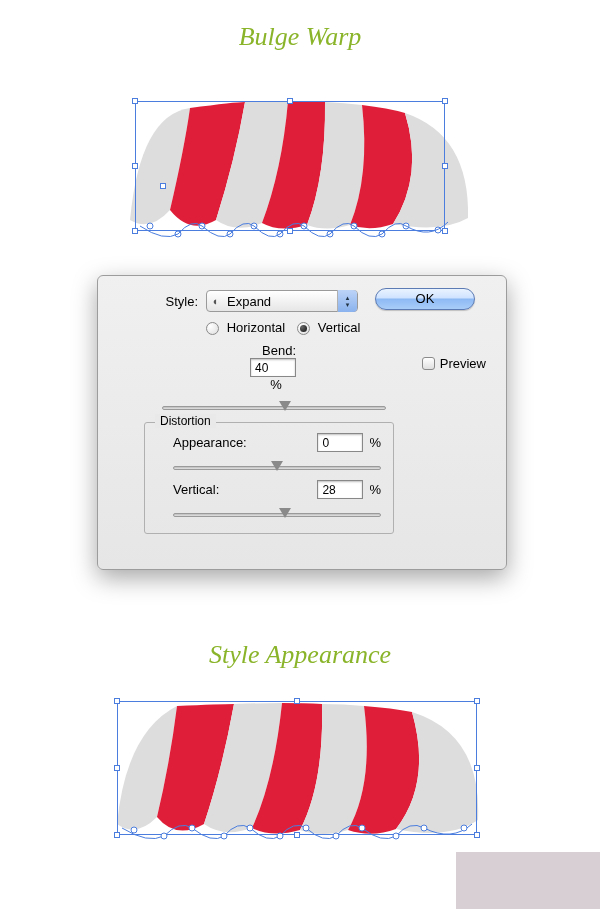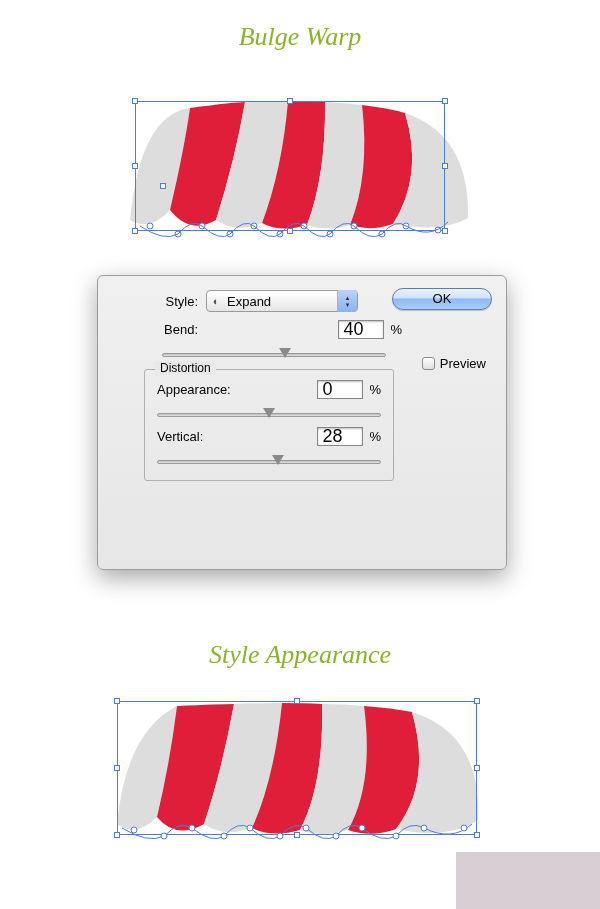--- a/index.html
+++ b/index.html
@@ -111,21 +111,21 @@
     width: 13px; height: 13px; border-radius: 3px;
     border: 1px solid #8a8a8a;
     background: linear-gradient(#fff,#e0e0e0);
     display: inline-block; vertical-align: middle;
     margin-right: 5px;
   }
 
   .num-field {
     width: 46px; height: 19px;
     background: #fff; border: 1px solid #888;
-    font-size: 18px; padding: 0 4px;
+    font-size: 12px; padding: 0 4px;
     box-shadow: inset 0 1px 2px rgba(0,0,0,0.25);
   }
   .pct { margin-left: 6px; }
 
   .slider {
     position: relative; height: 16px; margin-top: 2px; margin-bottom: 4px;
   }
   .slider .track {
     position: absolute; left: 0; right: 0; top: 50%;
     height: 4px; margin-top: -2px;
@@ -137,32 +137,32 @@
     width: 0; height: 0;
     border-left: 6px solid transparent;
     border-right: 6px solid transparent;
     border-top: 10px solid #8a8a8a;
     transform: translateX(-6px);
   }
 
   .fieldset {
     border: 1px solid #b0b0b0;
     border-radius: 3px;
-    padding: 10px 12px 6px 12px;
+    padding: 10px 12px 6px 28px;
     margin-top: 6px;
     position: relative;
   }
   .fieldset .legend {
     position: absolute; top: -9px; left: 10px;
     background: #e9e9e9;
     padding: 0 5px; font-size: 12px;
   }
 
   .btn-col {
-    position: absolute; top: 12px; right: 14px; width: 100px;
+    position: absolute; top: 12px; right: 31px; width: 100px;
     display: flex; flex-direction: column; gap: 10px;
   }
   .aquabtn {
     height: 22px; border-radius: 11px;
     border: 1px solid #5c7bb4;
     background: linear-gradient(#eaf3ff 0%, #cfe3ff 45%, #8db9f4 50%, #a9cdf8 100%);
     text-align: center; line-height: 20px;
     font-size: 13px; color: #000;
     box-shadow: 0 1px 1px rgba(0,0,0,0.2);
     cursor: default;
@@ -238,22 +238,32 @@
     <div class="leftcol">
       <div class="row">
         <span class="lbl">Style:</span>
         <div class="select-pill">
           <span class="sicon">◐</span>
           <span class="stext">Expand</span>
           <span class="select-spin">▴<br>▾</span>
         </div>
       </div>
 
-
-      <div class="row" style="margin-top:6px;">
+      <div class="row" style="margin-left:62px;gap:12px;">
+        <span>
+          <span class="radio"></span>
+          <span>Horizontal</span>
+        </span>
+        <span>
+          <span class="radio checked"></span>
+          <span>Vertical</span>
+        </span>
+      </div>
+
+      <div class="row" style="margin-top:6px;flex-direction:column;">
         <span class="lbl">Bend:</span>
         <span style="flex:1"></span>
         <input class="num-field" value="40" style="">
         <span class="pct">%</span>
       </div>
       <div class="slider" style="width:224px;margin-left:18px;">
         <div class="track"></div>
         <div class="thumb" style="left:55%"></div>
       </div>
 

